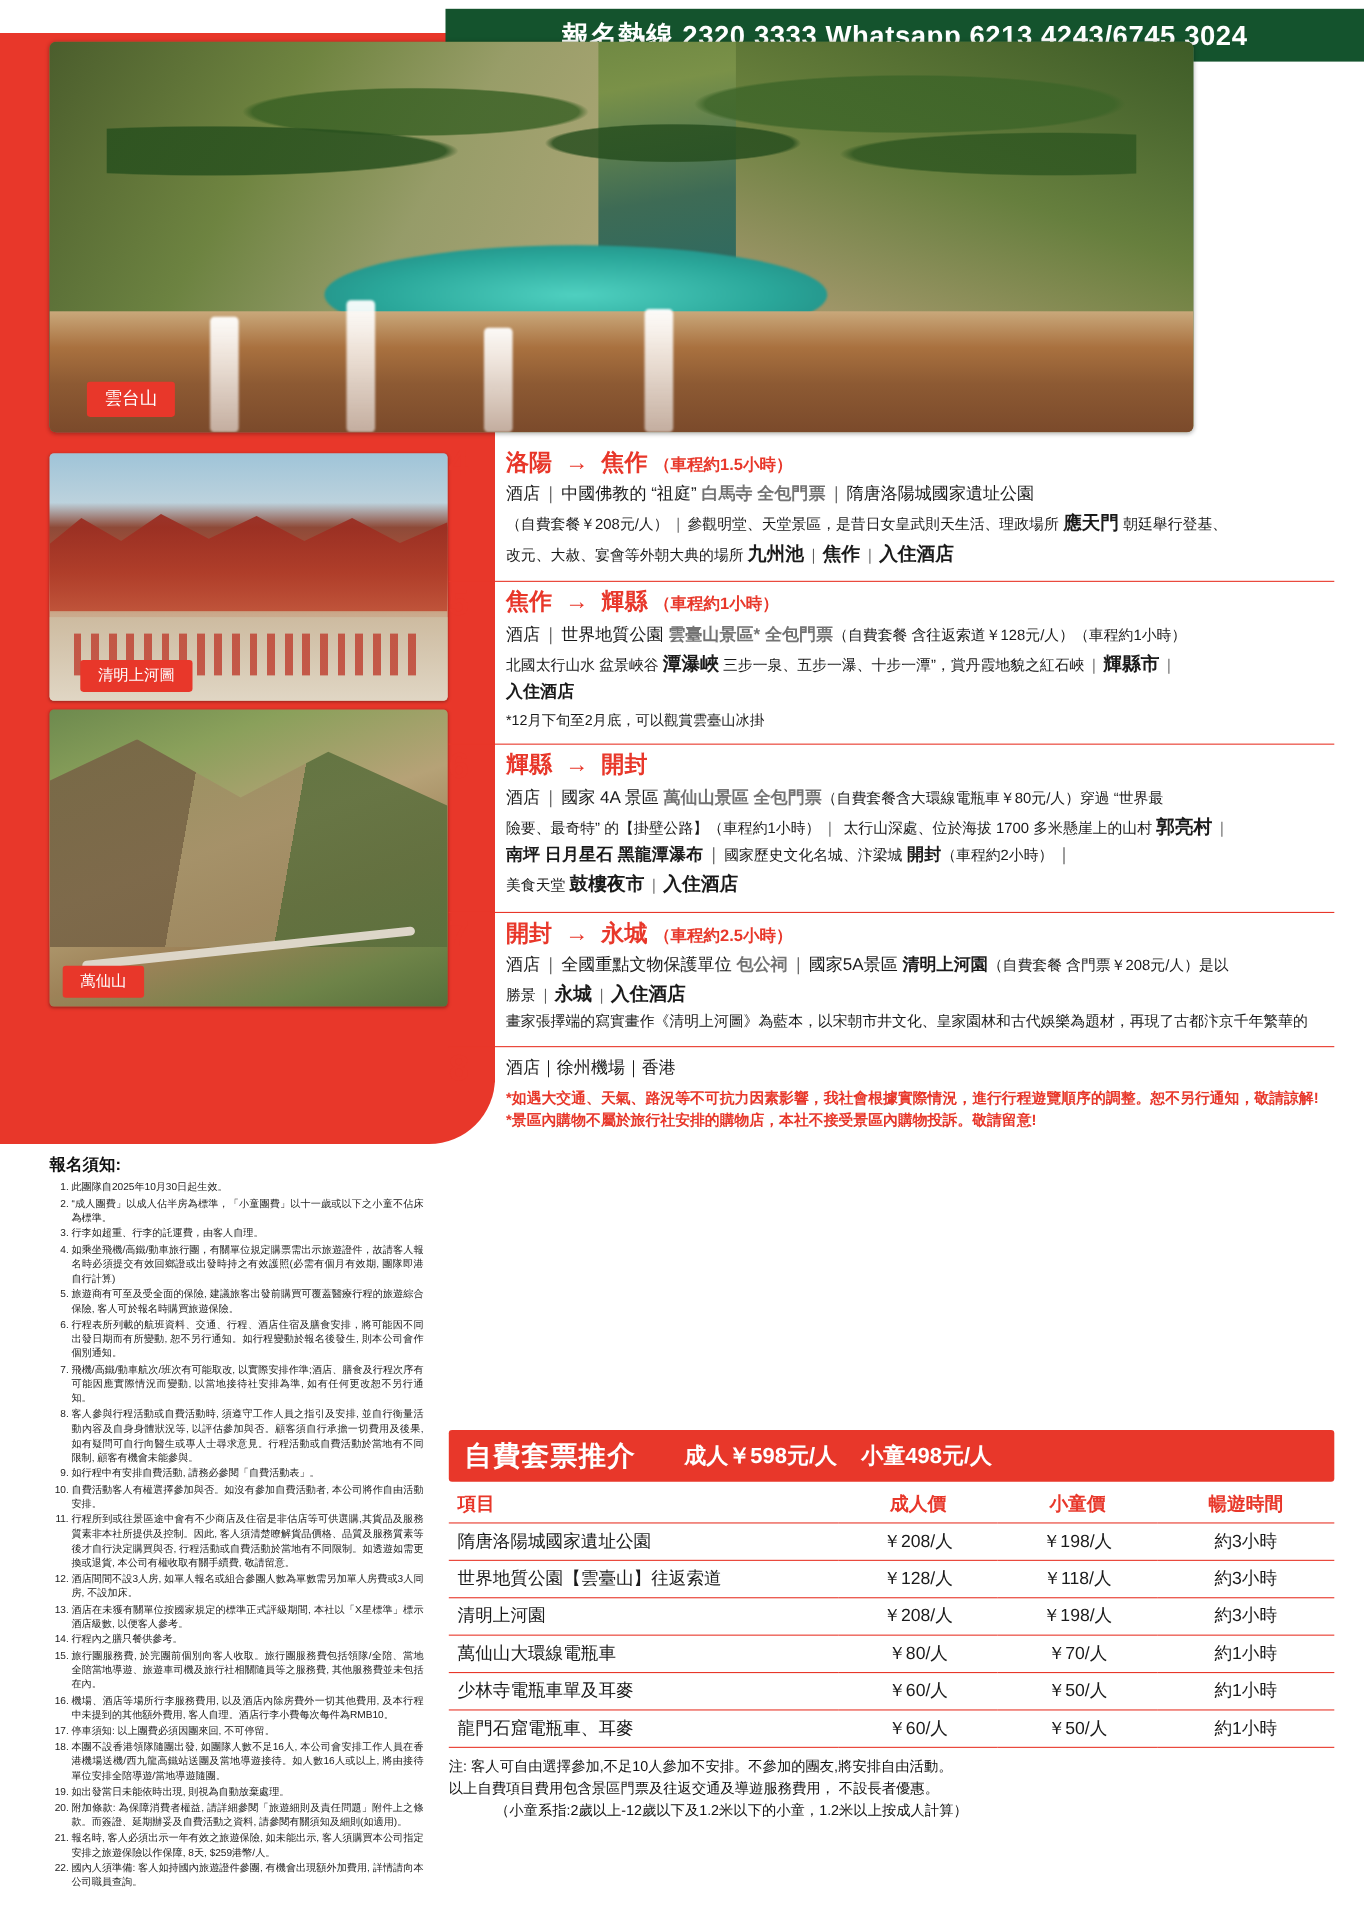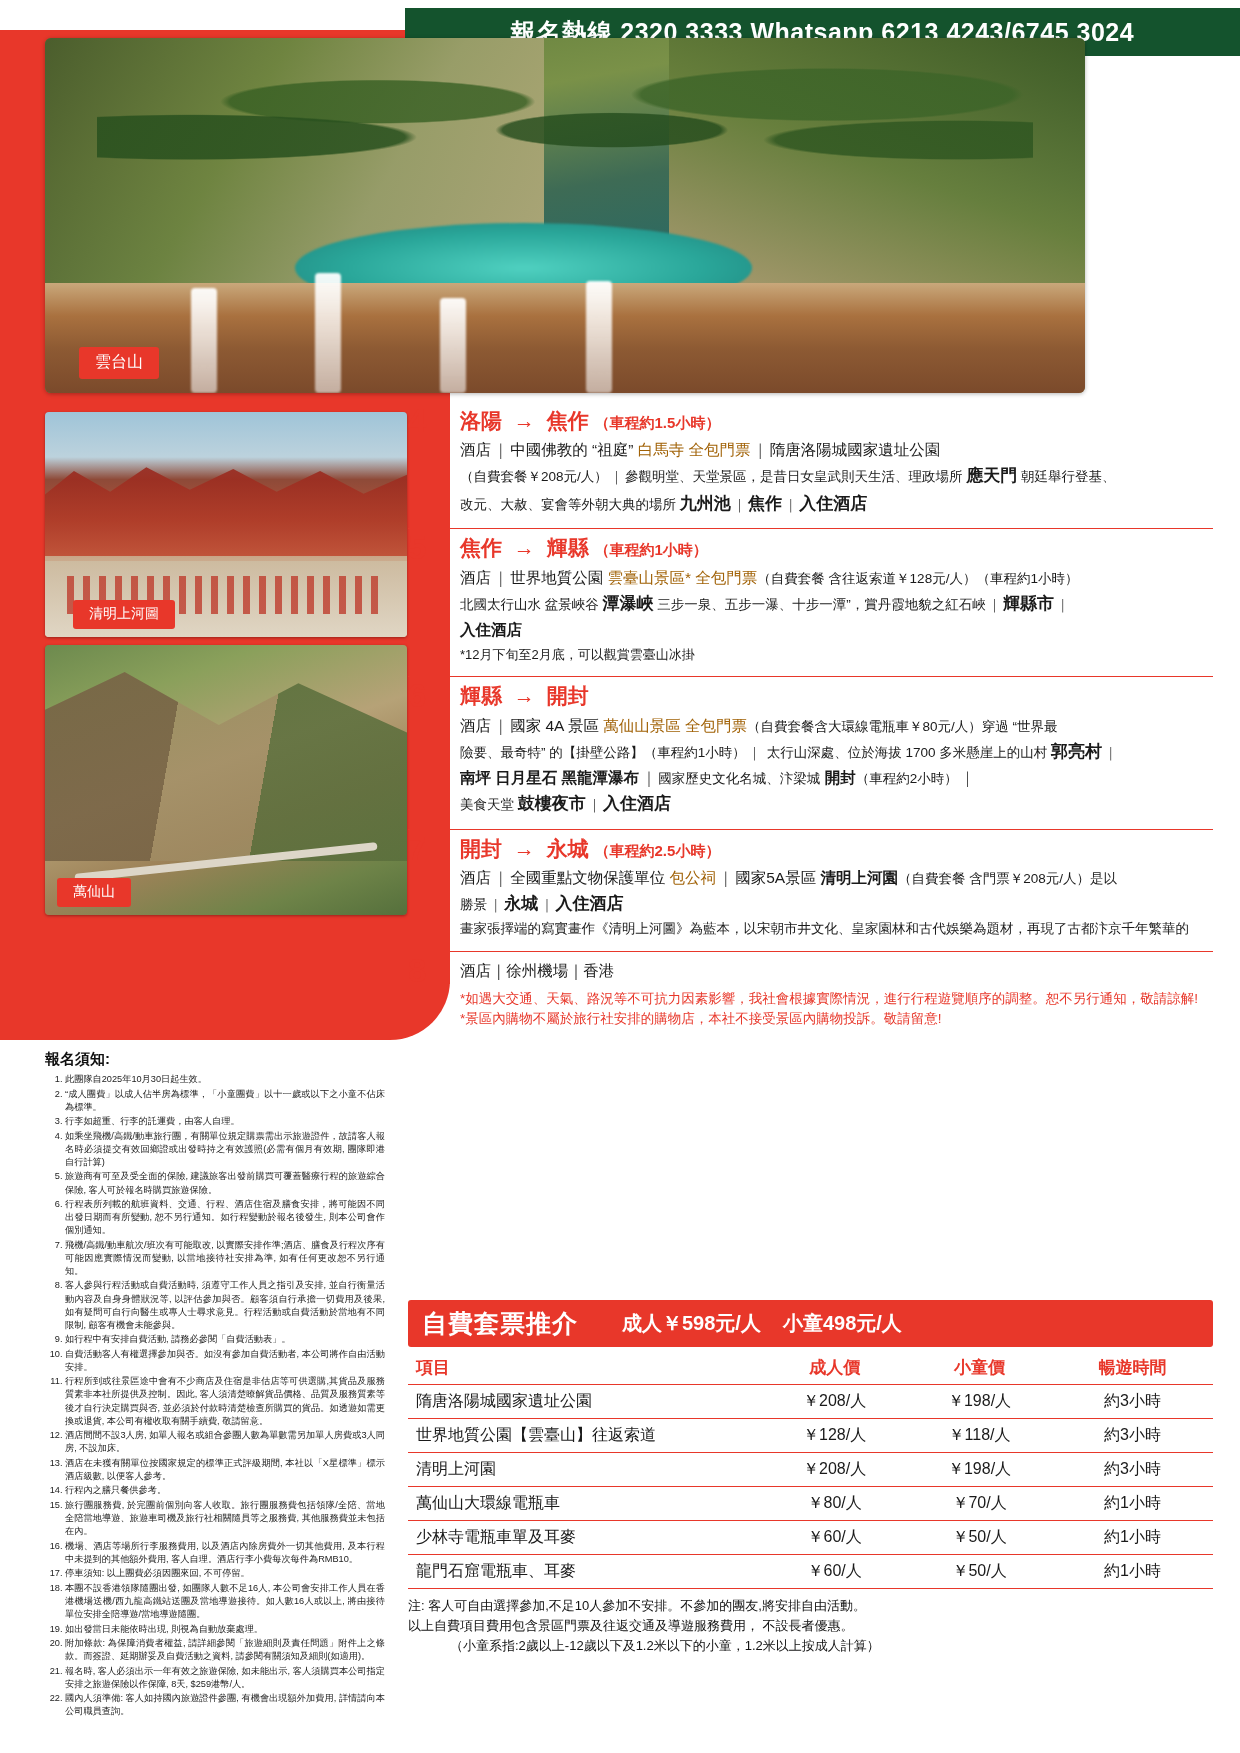--- a/index.html
+++ b/index.html
@@ -153,30 +153,30 @@
   }
   .day-title {
     font-size:21px; font-weight:bold; color:#e8372a;
     line-height:1.25; margin-bottom:3px;
   }
   .day-title .sm { font-size:15px; font-weight:bold; }
   .day-title .arrow { margin:0 6px; }
   .day-body {
     font-size:15.5px; line-height:1.62; color:#1a1a1a;
   }
-  .day-body .hl { color:#a16207; font-weight:normal;margin-top:36px; }
+  .day-body .hl { color:#737373; font-weight:bold;margin-top:36px; }
   .day-body .big { font-size:17px; font-weight:bold; }
   .day-body .bk { font-weight:bold; }
   .day-body .s { font-size:13.5px; }
   .sep { color:#444; padding:0 2px; }
   .note-small {
     font-size:13px; color:#1a1a1a; margin-top:2px;
   }
   .day-foot-note {
-    font-size:13.5px; color:#e8372a; line-height:1.5; margin-top:6px;
+    font-size:13.5px; color:#e8372a; line-height:1.5; margin-top:6px;font-weight:bold;
   }
   
   .notice {
     position:absolute;
     left:45px; top:1050px;
     width:340px;
   }
   .notice h3 {
     margin:0 0 4px 0; font-size:15px; font-weight:bold; color:#111;
   }
@@ -345,21 +345,21 @@
     <li>此團隊自2025年10月30日起生效。</li>
     <li>“成人團費」以成人佔半房為標準，「小童團費」以十一歲或以下之小童不佔床為標準。</li>
     <li>行李如超重、行李的託運費，由客人自理。</li>
     <li>如乘坐飛機/高鐵/動車旅行團，有關單位規定購票需出示旅遊證件，故請客人報名時必須提交有效回鄉證或出發時持之有效護照(必需有個月有效期, 團隊即港自行計算)</li>
     <li>旅遊商有可至及受全面的保險, 建議旅客出發前購買可覆蓋醫療行程的旅遊綜合保險, 客人可於報名時購買旅遊保險。</li>
     <li>行程表所列載的航班資料、交通、行程、酒店住宿及膳食安排，將可能因不同出發日期而有所變動, 恕不另行通知。如行程變動於報名後發生, 則本公司會作個別通知。</li>
     <li>飛機/高鐵/動車航次/班次有可能取改, 以實際安排作準;酒店、膳食及行程次序有可能因應實際情況而變動, 以當地接待社安排為準, 如有任何更改恕不另行通知。</li>
     <li>客人參與行程活動或自費活動時, 須遵守工作人員之指引及安排, 並自行衡量活動內容及自身身體狀況等, 以評估參加與否。顧客須自行承擔一切費用及後果, 如有疑問可自行向醫生或專人士尋求意見。行程活動或自費活動於當地有不同限制, 顧客有機會未能參與。</li>
     <li>如行程中有安排自費活動, 請務必參閱「自費活動表」。</li>
     <li>自費活動客人有權選擇參加與否。如沒有參加自費活動者, 本公司將作自由活動安排。</li>
-    <li>行程所到或往景區途中會有不少商店及住宿是非估店等可供選購,其貨品及服務質素非本社所提供及控制。因此, 客人須清楚瞭解貨品價格、品質及服務質素等後才自行決定購買與否, 並必須於付款時清楚檢查所購買的貨品。如透遊如需更換或退貨, 本公司有權收取有關手續費, 敬請留意。</li>
+    <li>行程所到或往景區途中會有不少商店及住宿是非估店等可供選購,其貨品及服務質素非本社所提供及控制。因此, 客人須清楚瞭解貨品價格、品質及服務質素等後才自行決定購買與否, 行程活動或自費活動於當地有不同限制。如透遊如需更換或退貨, 本公司有權收取有關手續費, 敬請留意。</li>
     <li>酒店間間不設3人房, 如單人報名或組合參團人數為單數需另加單人房費或3人同房, 不設加床。</li>
     <li>酒店在未獲有關單位按國家規定的標準正式評級期間, 本社以「X星標準」標示酒店級數, 以便客人參考。</li>
     <li>行程內之膳只餐供參考。</li>
     <li>旅行團服務費, 於完團前個別向客人收取。旅行團服務費包括領隊/全陪、當地全陪當地導遊、旅遊車司機及旅行社相關隨員等之服務費, 其他服務費並未包括在內。</li>
     <li>機場、酒店等場所行李服務費用, 以及酒店內除房費外一切其他費用, 及本行程中未提到的其他額外費用, 客人自理。酒店行李小費每次每件為RMB10。</li>
     <li>停車須知: 以上團費必須因團來回, 不可停留。</li>
     <li>本團不設香港領隊隨團出發, 如團隊人數不足16人, 本公司會安排工作人員在香港機場送機/西九龍高鐵站送團及當地導遊接待。如人數16人或以上, 將由接待單位安排全陪導遊/當地導遊隨團。</li>
     <li>如出發當日未能依時出現, 則視為自動放棄處理。</li>
     <li>附加條款: 為保障消費者權益, 請詳細參閱「旅遊細則及責任問題」附件上之條款。而簽證、延期辦妥及自費活動之資料, 請參閱有關須知及細則(如適用)。</li>
     <li>報名時, 客人必須出示一年有效之旅遊保險, 如未能出示, 客人須購買本公司指定安排之旅遊保險以作保障, 8天, $259港幣/人。</li>

